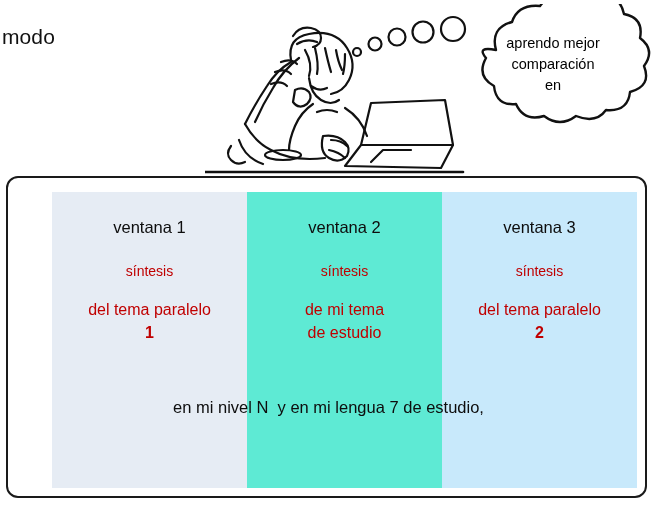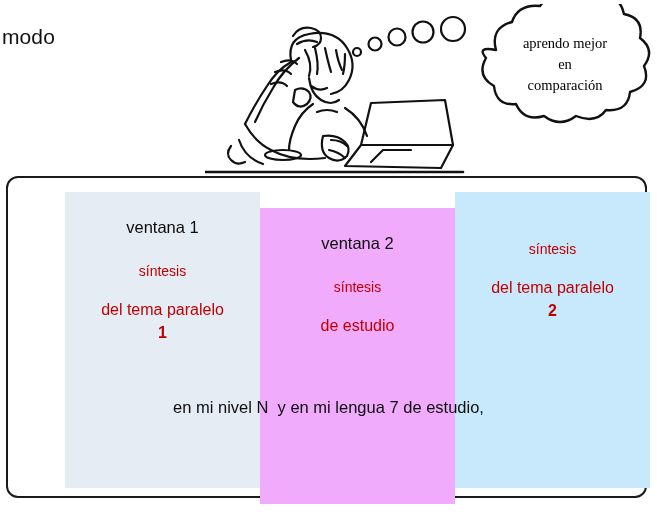--- a/index.html
+++ b/index.html
@@ -55,28 +55,27 @@
   }
   #thought-bubble {
     position: absolute;
     left: 444px;
     top: 4px;
     width: 208px;
     height: 135px;
   }
   #thought-bubble-text {
     position: absolute;
-    left: 486px;
+    left: 474px;
     top: 33px;
     width: 158px;
     text-align: center;
     font-size: 14.5px;
     line-height: 21px;
     color: #000000;
-    font-family: Liberation Serif, serif;
   }
 
   
   #panel {
     position: absolute;
     left: 6px;
     top: 176px;
     width: 641px;
     height: 322px;
     border: 2.5px solid #1a1a1a;
@@ -84,31 +83,31 @@
     box-sizing: border-box;
     background: #ffffff;
   }
   #columns {
     position: absolute;
     left: 23px;
     top: 192px;
     width: 611px;
     height: 296px;
     display: flex;
-    justify-content: flex-end;
+    justify-content: center;
     padding-left: 16px;
   }
   .column {
     width: 195px;
     height: 296px;
     box-sizing: border-box;
     padding-top: 24px;
   }
   .col-1 { background: #e6ecf4; }
-  .col-2 { background: #f0abfc; margin-top: 16px; }
+  .col-2 { background: #5eead4; }
   .col-3 { background: #c8e9fb; }
 
   .win-label {
     text-align: center;
     font-size: 16.5px;
     line-height: 22px;
     color: #0d0d0d;
   }
   .syn-label {
     text-align: center;
@@ -223,46 +222,48 @@
              q-10 14 -30 6
              q-16 12 -32 0
              q-20 6 -28 -12
              q-20 2 -22 -18
              q-18 -10 -8 -28
              q-10 -12 10 -8 z"></path>
   </svg>
 </div>
 <div id="thought-bubble-text">
   <div>aprendo  mejor</div>
+  <div>comparación</div>
   <div>en</div>
-  <div>comparación</div>
 </div>
 
 <div id="panel"></div>
 
 <div id="columns">
 
   <div class="column col-1">
     <div class="win-label">ventana 1</div>
     <div class="syn-label">síntesis</div>
     <div class="desc">
       <span>del tema paralelo</span>
       <span class="num">1</span>
     </div>
   </div>
 
   <div class="column col-2">
     <div class="win-label">ventana 2</div>
     <div class="syn-label">síntesis</div>
     <div class="desc">
+      <span>de mi tema</span>
       <span class="num" style="font-weight:normal">de estudio</span>
     </div>
   </div>
 
   <div class="column col-3">
+    <div class="win-label">ventana 3</div>
     <div class="syn-label">síntesis</div>
     <div class="desc">
       <span>del tema paralelo</span>
       <span class="num">2</span>
     </div>
   </div>
 
 </div>
 
 <div id="bottom-caption">

